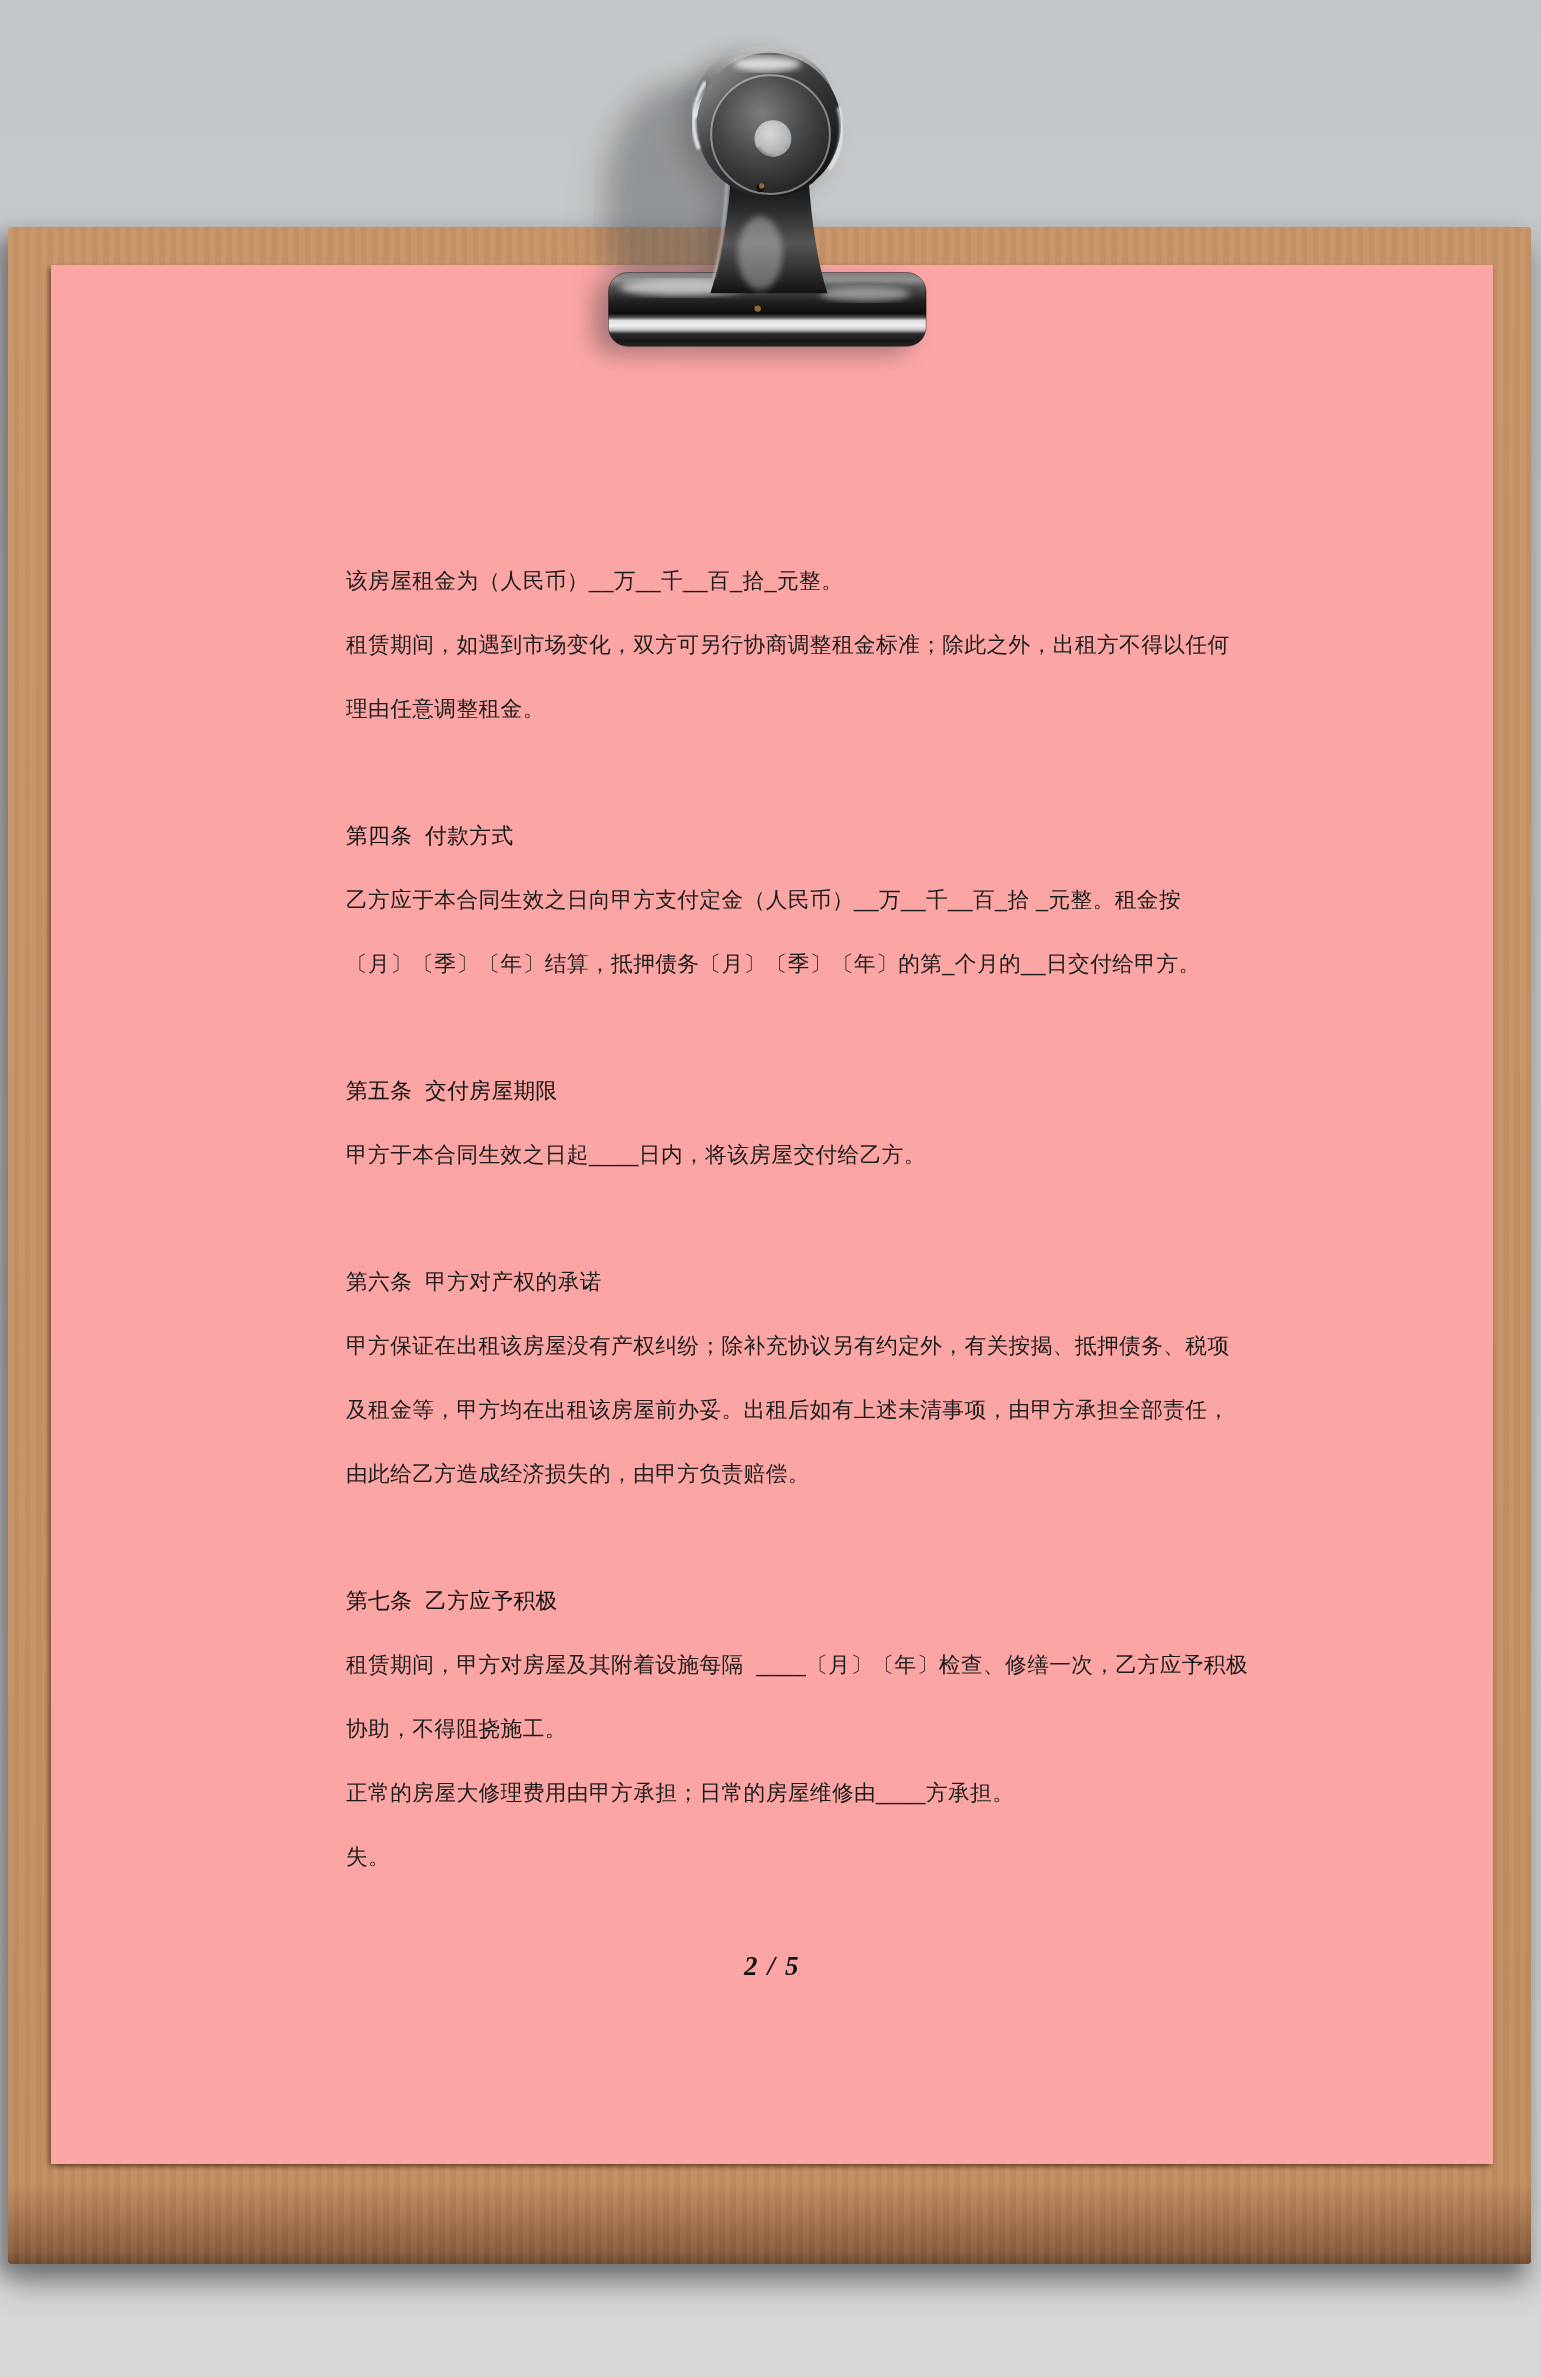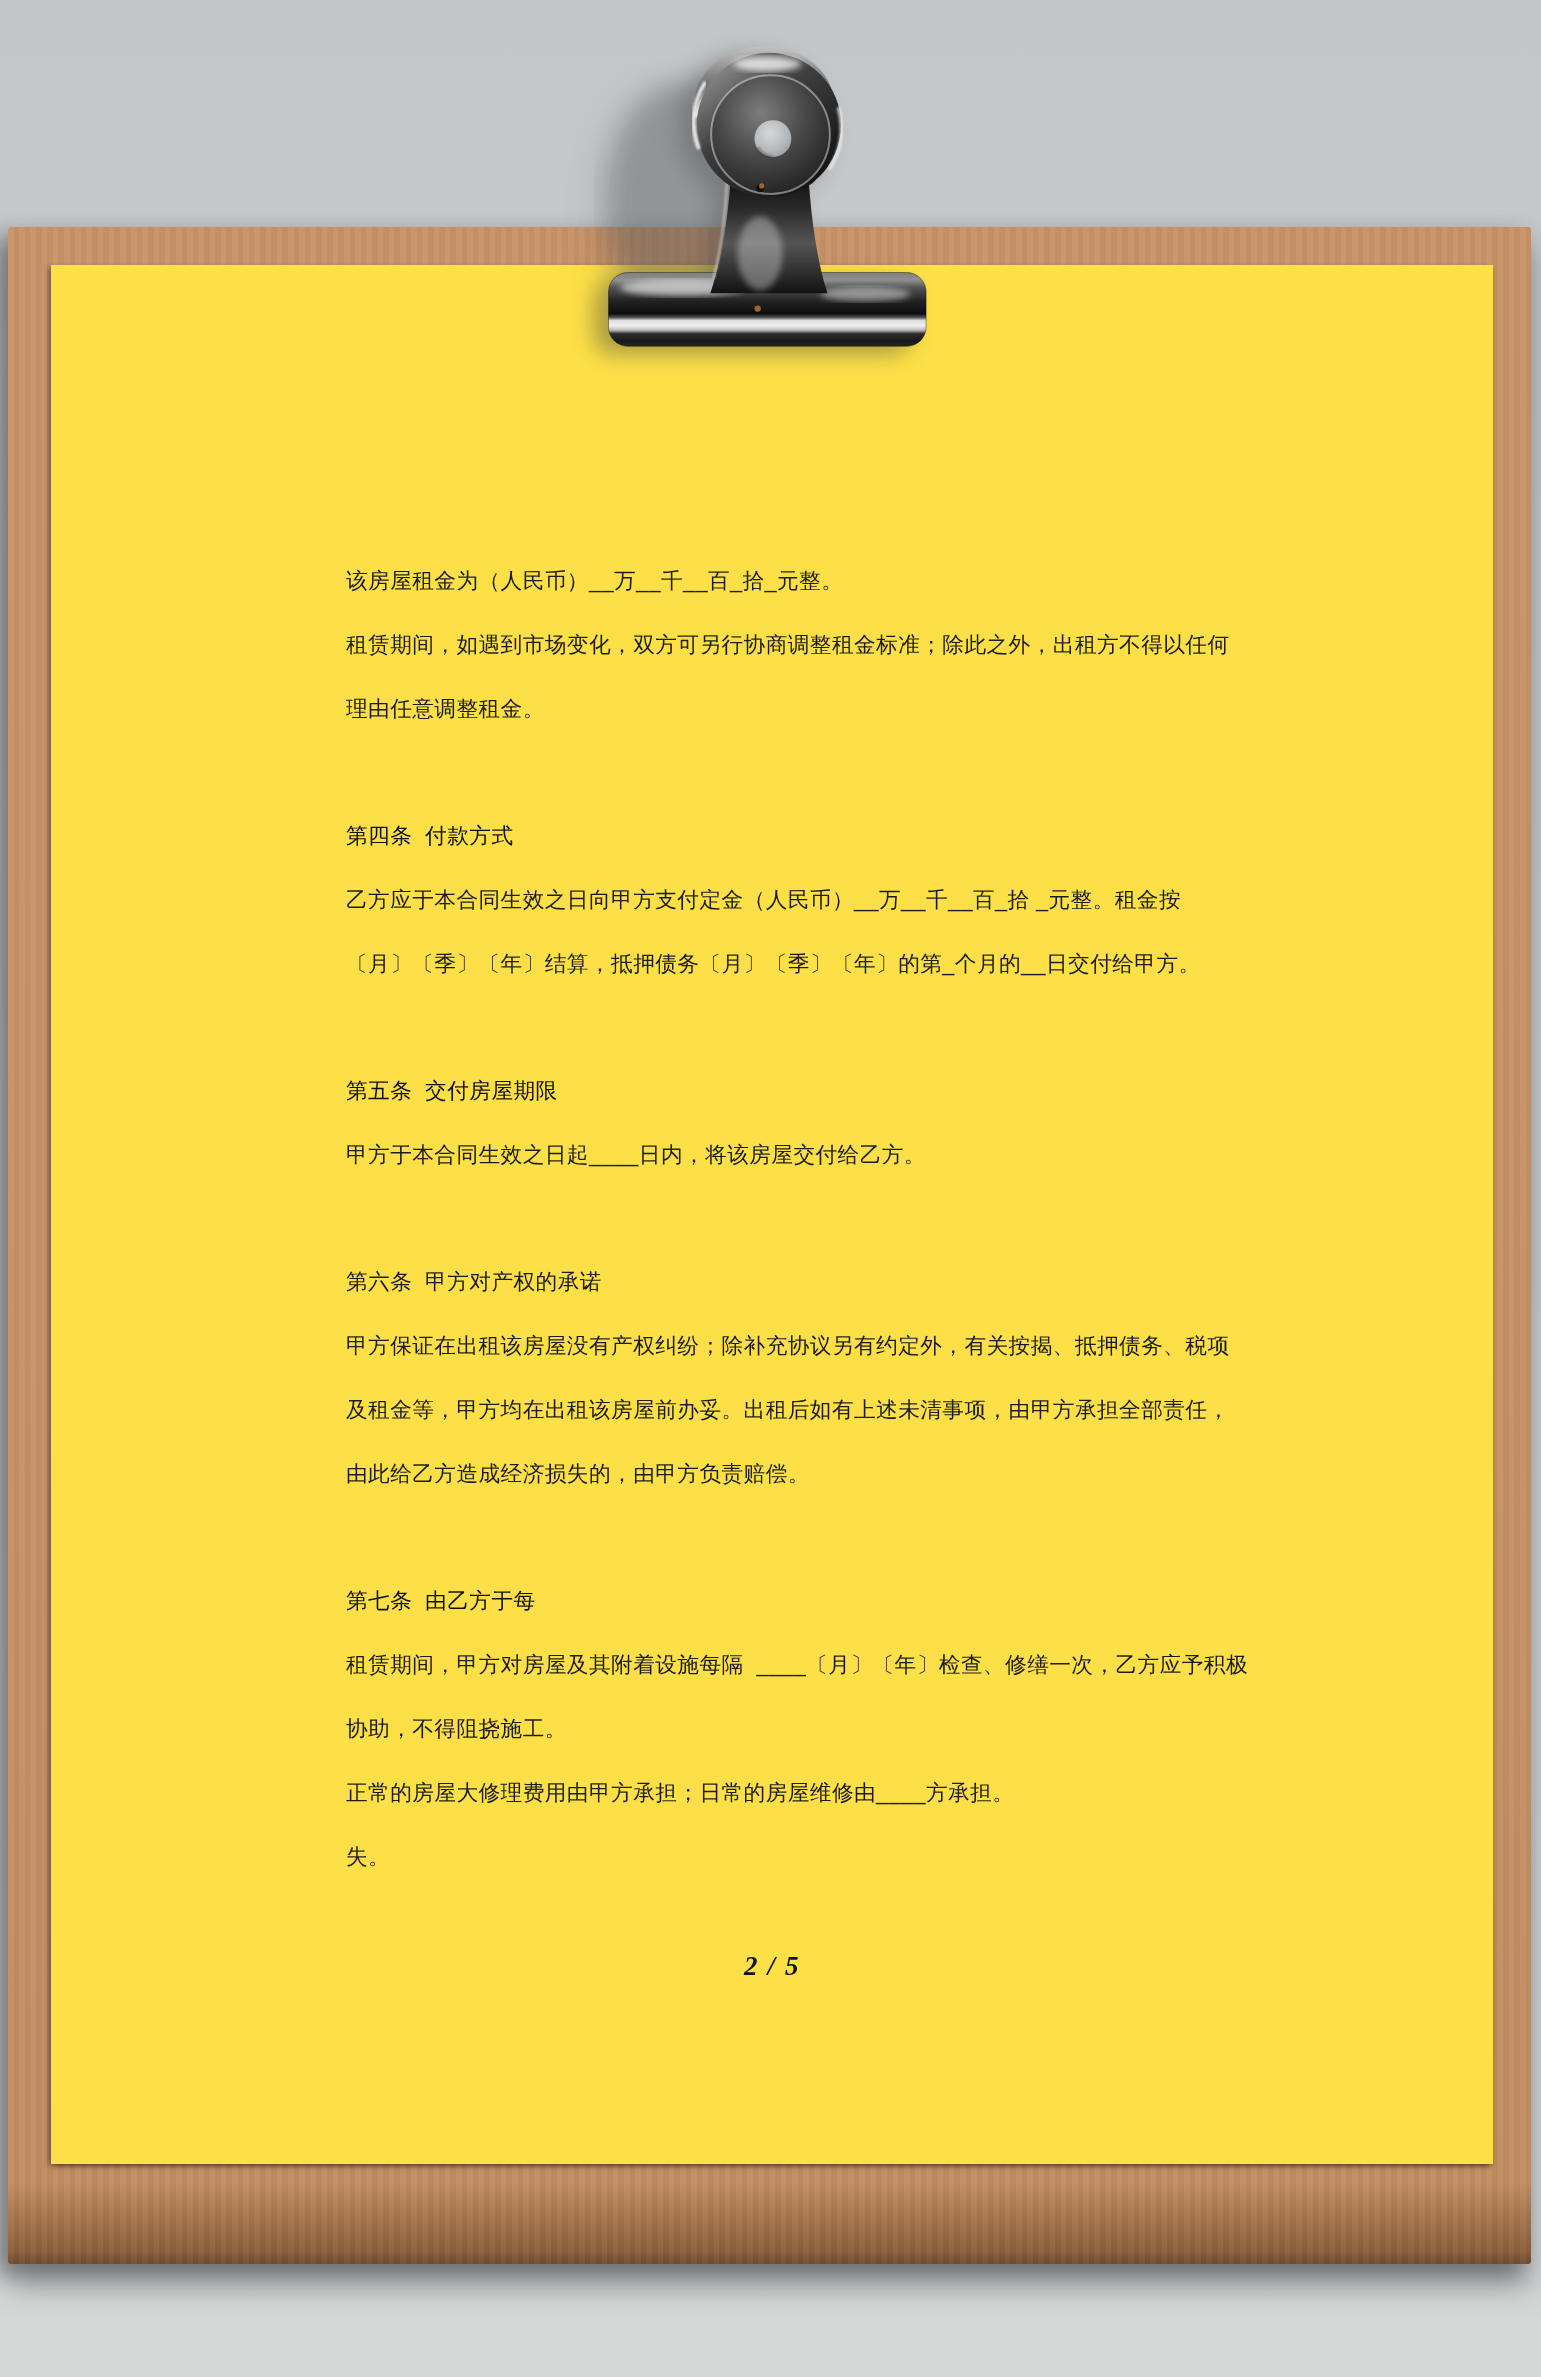--- a/index.html
+++ b/index.html
@@ -11,21 +11,21 @@
   .board{
     position:absolute;left:8px;top:227px;width:1523px;height:2037px;
     background:
       repeating-linear-gradient(90deg,rgba(255,255,255,.035) 0 5.6px,rgba(0,0,0,.022) 5.6px 11.2px),
       linear-gradient(180deg,#c89267 0%,#c69166 55%,#c28c60 96%,#8a5e3c 99.4%,#6f4a2e 100%);
     border-radius:2.4px;
     box-shadow:-11.2px 9.6px 21px rgba(74,76,80,.55), 0 21px 30.5px rgba(74,76,80,.45);
   }
   .paper{
     position:absolute;left:51px;top:265px;width:1442px;height:1899px;
-    background:#fde047;
+    background:#fca5a5;
     box-shadow:-3.2px 2.4px 4.8px rgba(62,38,18,.45), 0 4px 5.6px -1.6px rgba(50,30,14,.65);
   }
   .doc{
     position:absolute;left:0;top:0;width:100%;
     padding:284px 285px 0 295px;box-sizing:border-box;
     color:#1c1c1c;font-size:21.7px;line-height:64px;letter-spacing:0.4px;
   }
   .block{margin:0;}
   .block.heading{margin-top:63px;font-weight:400;color:#101010;}
   .block.subheading{margin-top:63px;font-weight:400;}
@@ -69,21 +69,21 @@
       </div>
       <div class="block subheading">
         <div class="line">第六条  甲方对产权的承诺</div>
       </div>
       <div class="block body">
         <div class="line">甲方保证在出租该房屋没有产权纠纷；除补充协议另有约定外，有关按揭、抵押债务、税项</div>
         <div class="line">及租金等，甲方均在出租该房屋前办妥。出租后如有上述未清事项，由甲方承担全部责任，</div>
         <div class="line">由此给乙方造成经济损失的，由甲方负责赔偿。</div>
       </div>
       <div class="block heading">
-        <div class="line">第七条  由乙方于每</div>
+        <div class="line">第七条  乙方应予积极</div>
       </div>
       <div class="block body">
         <div class="line">租赁期间，甲方对房屋及其附着设施每隔  ____〔月〕〔年〕检查、修缮一次，乙方应予积极</div>
         <div class="line">协助，不得阻挠施工。</div>
       </div>
       <div class="block body">
         <div class="line">正常的房屋大修理费用由甲方承担；日常的房屋维修由____方承担。</div>
       </div>
       <div class="block body">
         <div class="line">失。</div>

